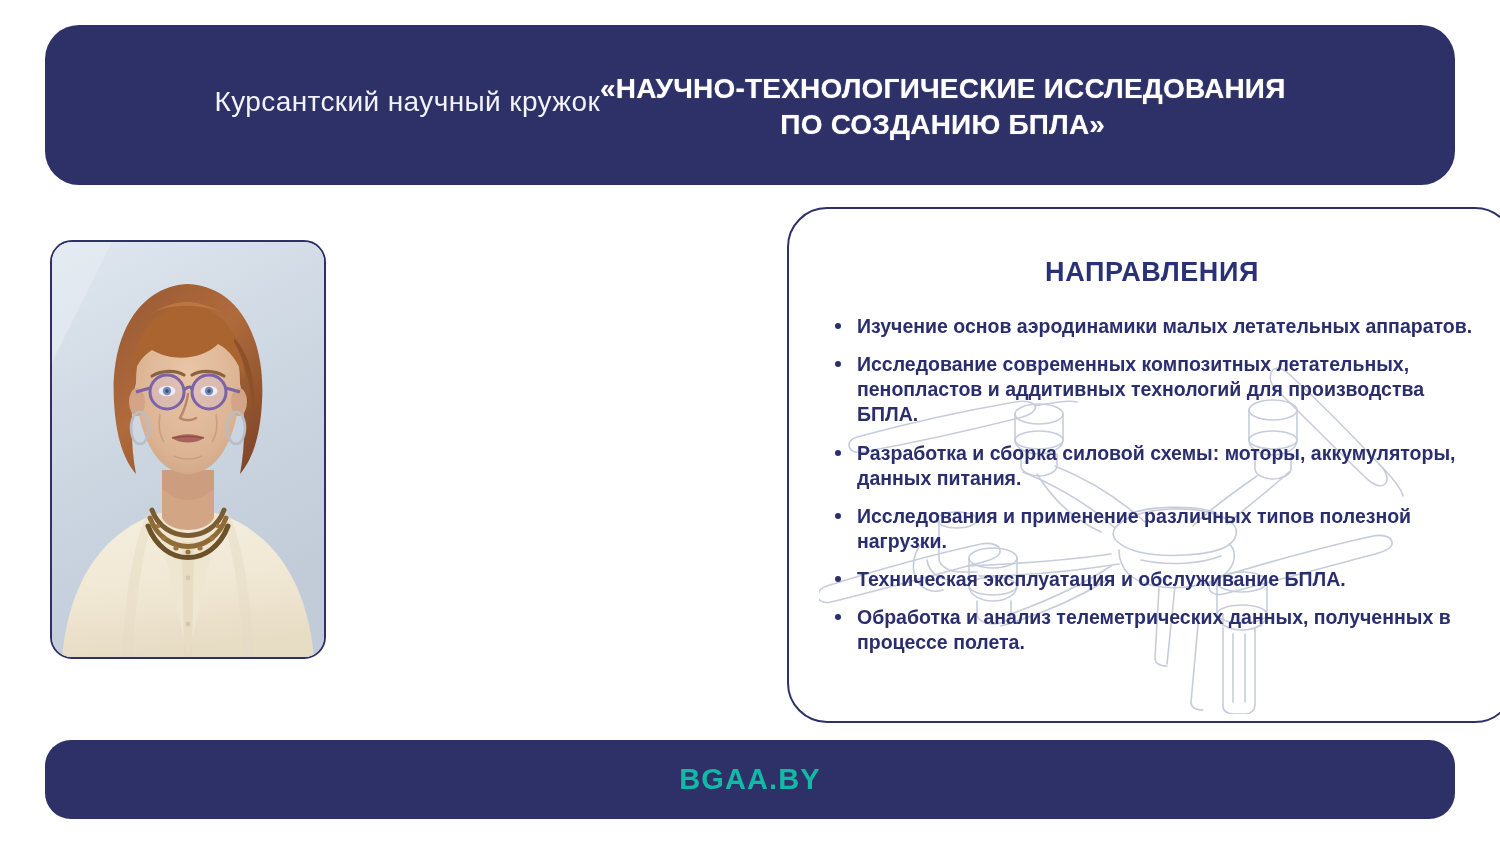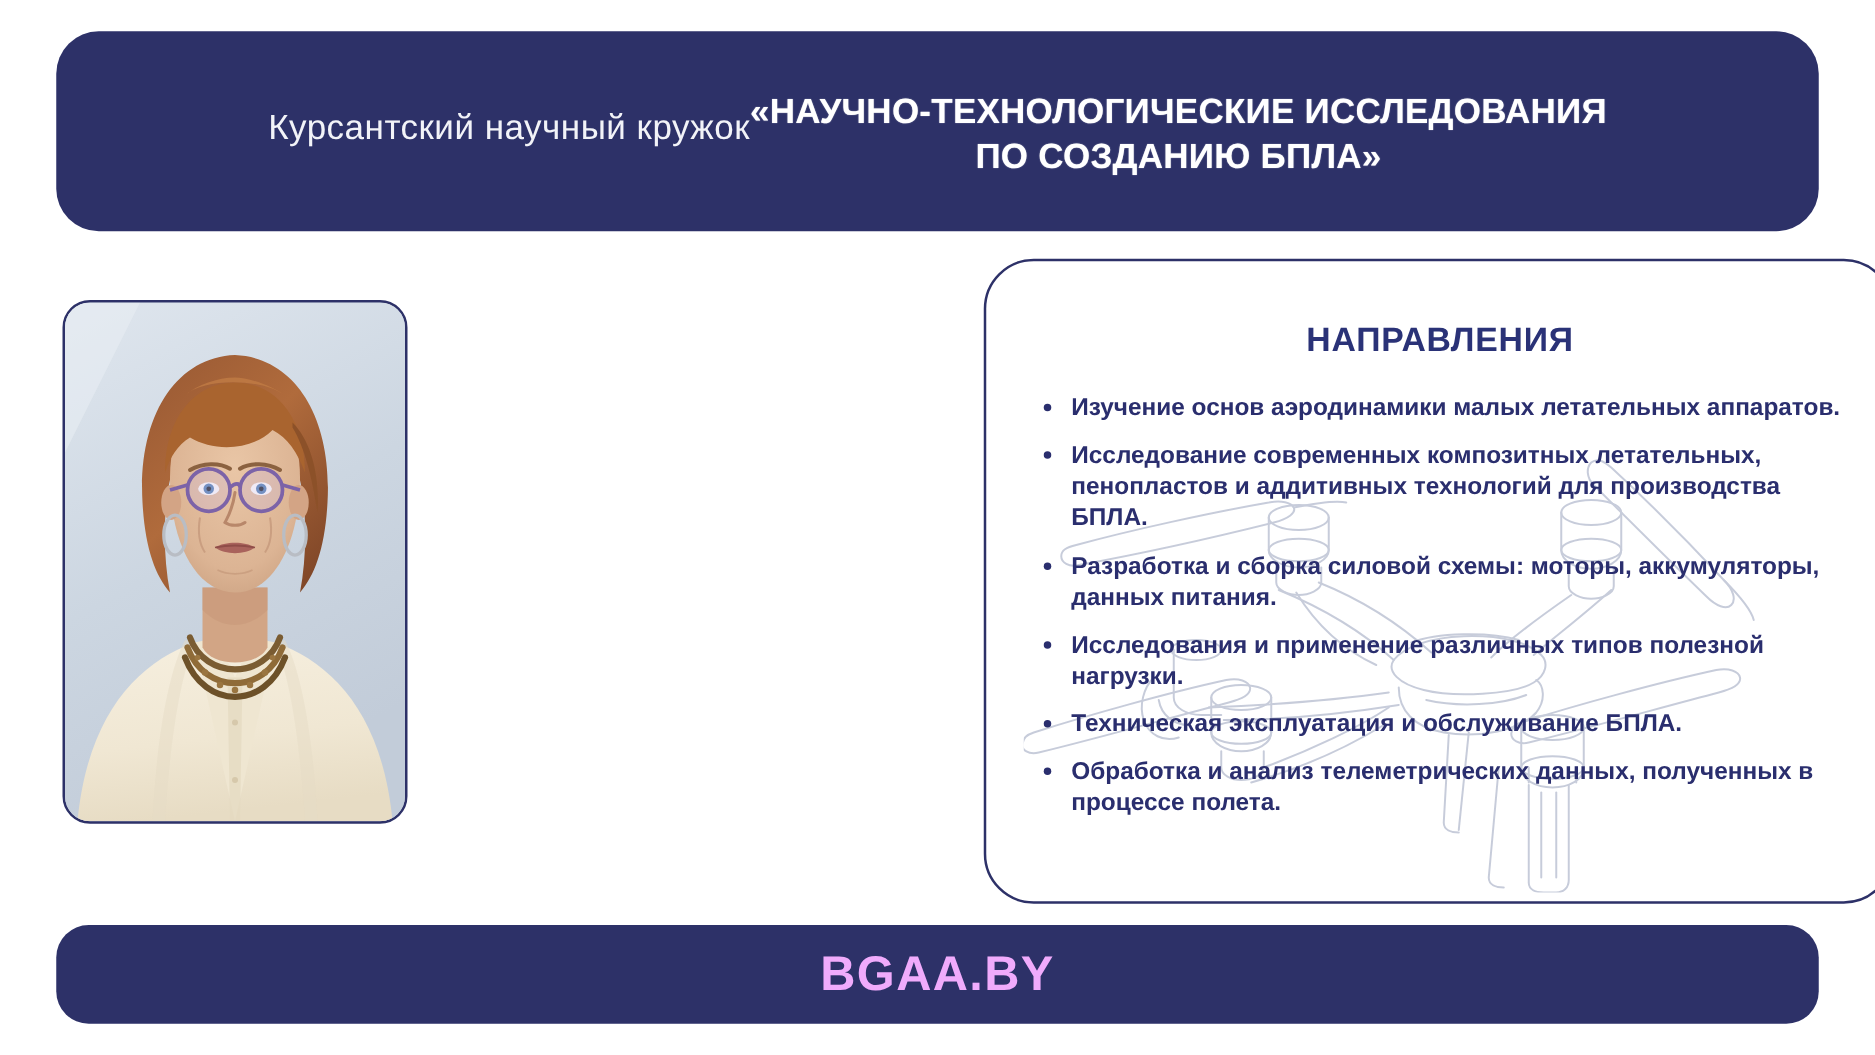--- a/index.html
+++ b/index.html
@@ -167,22 +167,22 @@
     top: 740px;
     width: 1410px;
     height: 79px;
     background: #2d3168;
     border-radius: 26px;
     display: flex;
     align-items: center;
     justify-content: center;
   }
   .footer-site {
-    color: #f0abfc;
-    font-size: 39px;
+    color: #14b8a6;
+    font-size: 29px;
     font-weight: bold;
     letter-spacing: 1.1px;
   }
 </style>
 </head>
 <body>
 
 <div id="slide">
 
   <div class="header-bar">

